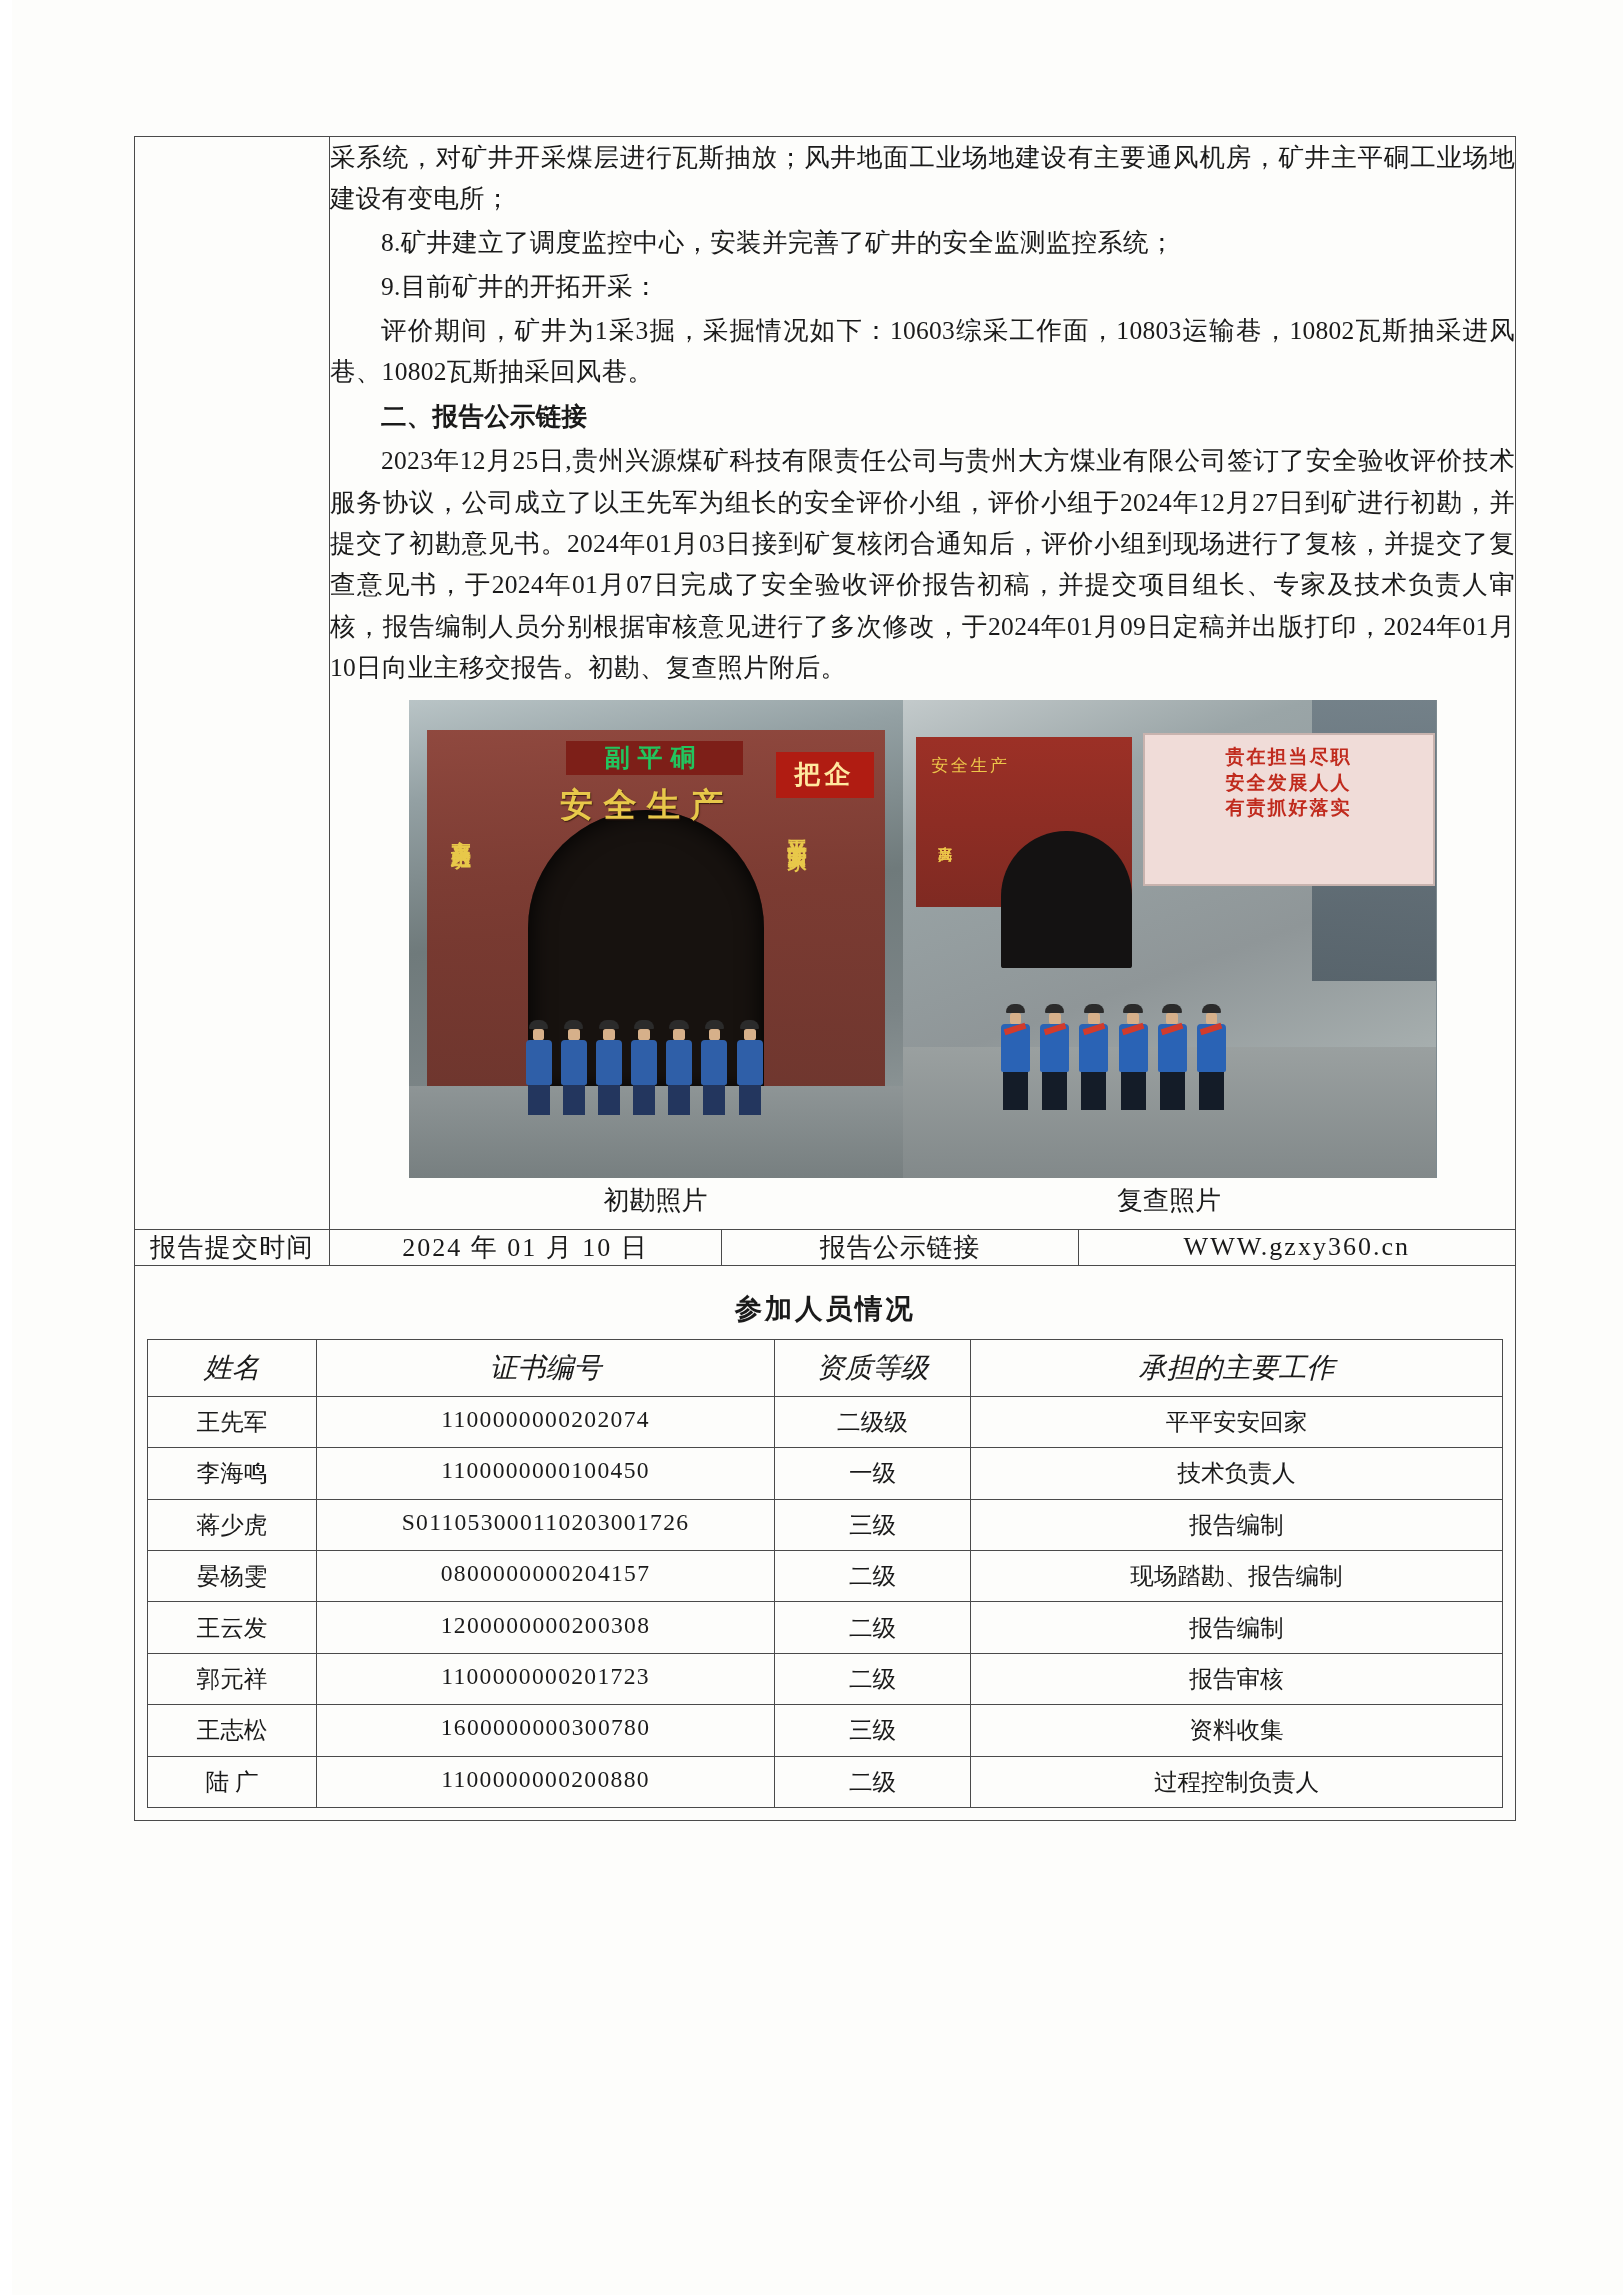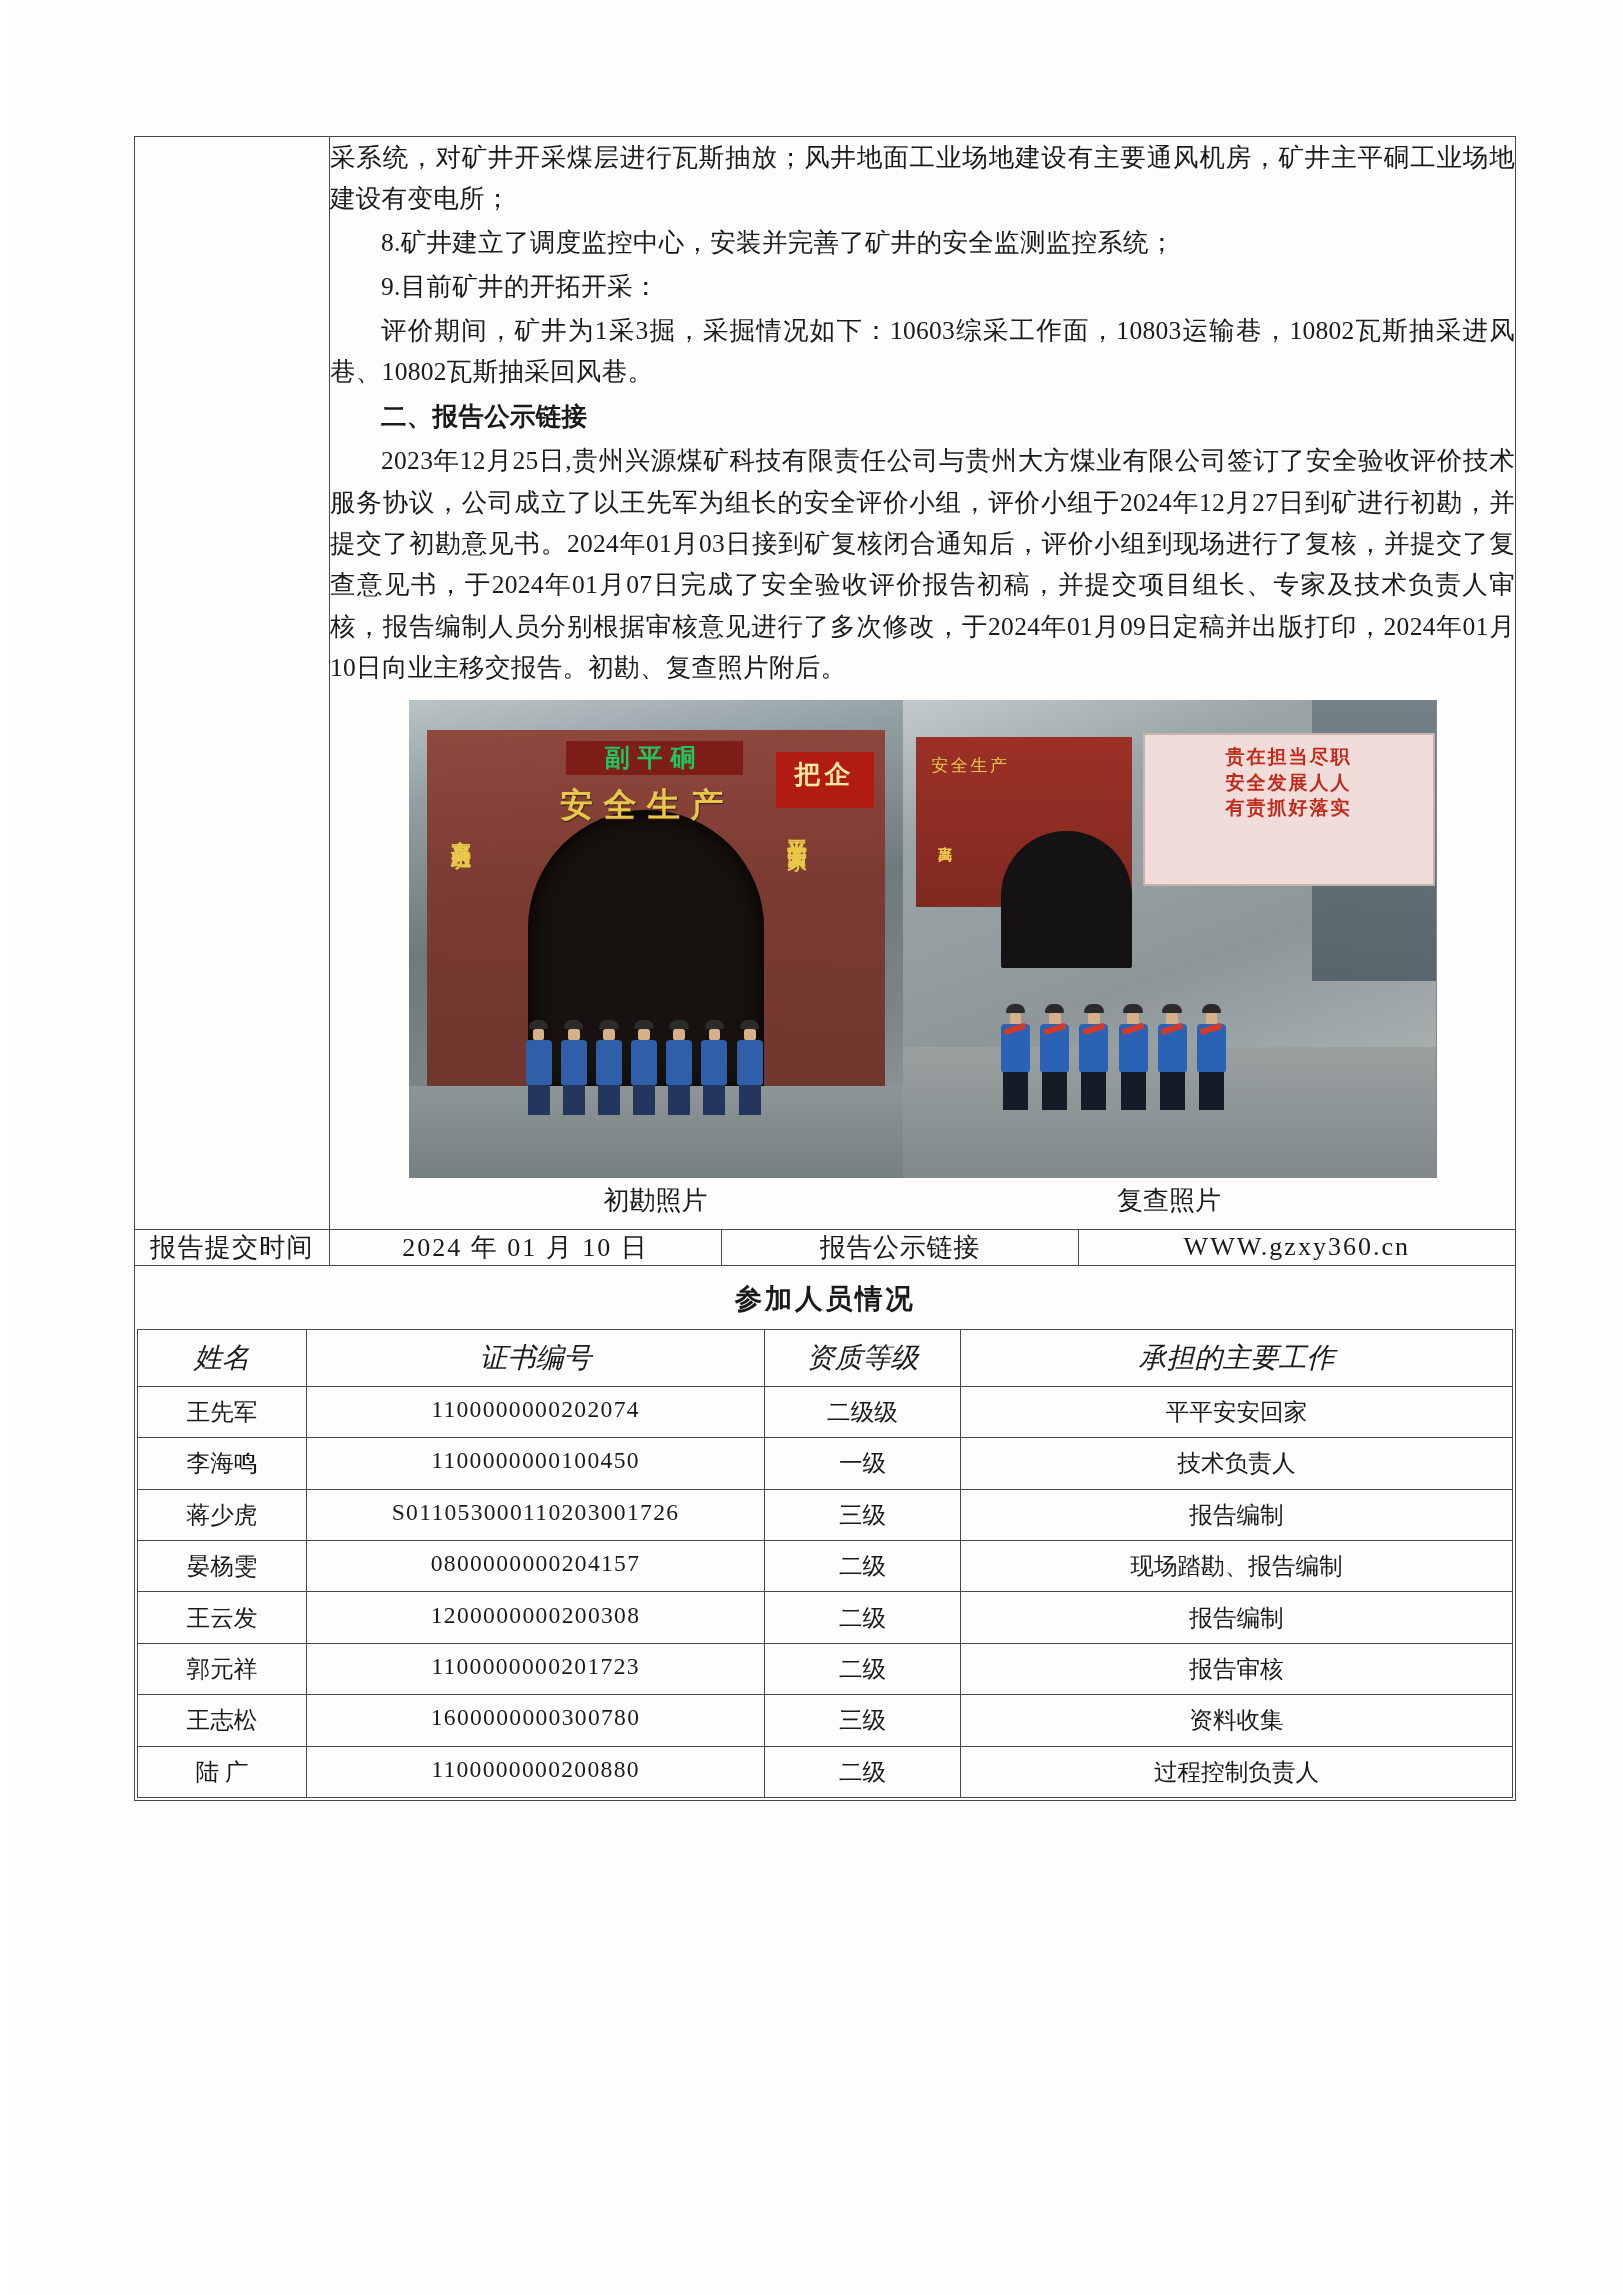--- a/index.html
+++ b/index.html
@@ -90,21 +90,21 @@
     position: absolute; left: 157px; top: 41px; width: 177px; height: 34px;
     background: #7d1f18; color: #22c55e; font-size: 25px; letter-spacing: 7.9px;
     text-align: center; line-height: 34px; font-weight: bold;
   }
   .sign-yellow {
     position: absolute; left: 98px; top: 84px; width: 281px; height: 43px;
     color: #e8c84a; font-size: 33px; font-weight: bold; letter-spacing: 10.5px;
     text-align: center; line-height: 43px; text-shadow: 0.7px 0.7px 1.3px #3a1a10;
   }
   .sign-red-box {
-    position: absolute; left: 367px; top: 52px; width: 98px; height: 56px;
+    position: absolute; left: 367px; top: 52px; width: 98px; height: 46px;
     background: #b01c12; color: #ffe9a0; font-size: 26px; font-weight: bold;
     text-align: center; line-height: 46px; letter-spacing: 3.9px;
   }
   .sign-vert-left {
     position: absolute; left: 34px; top: 124px; width: 29px;
     color: #e8c84a; font-size: 19.6px; line-height: 1.15; font-weight: bold;
     writing-mode: vertical-rl; letter-spacing: 2px;
   }
   .sign-vert-right {
     position: absolute; left: 370px; top: 124px; width: 29px;
@@ -370,21 +370,21 @@
               <td class="cell-center mono-ish" style="border:none;border-right:1.3px solid #4a4a4a;width:33%;">2024 年 01 月 10 日</td>
               <td class="cell-center" style="border:none;border-right:1.3px solid #4a4a4a;width:30%;">报告公示链接</td>
               <td class="cell-center mono-ish" style="border:none;">WWW.gzxy360.cn</td>
             </tr>
           </tbody>
             </table>
         </td>
       </tr>
 
       <tr>
-        <td colspan="2" style="padding:2px;">
+        <td colspan="2" style="padding:12px;">
           <div class="section-title">参加人员情况</div>
           <table class="p-table">
             <colgroup>
               <col class="col-name">
                 <col class="col-cert">
                 <col class="col-level">
                 <col class="col-work">
             </colgroup>
             <thead>
               <tr>

